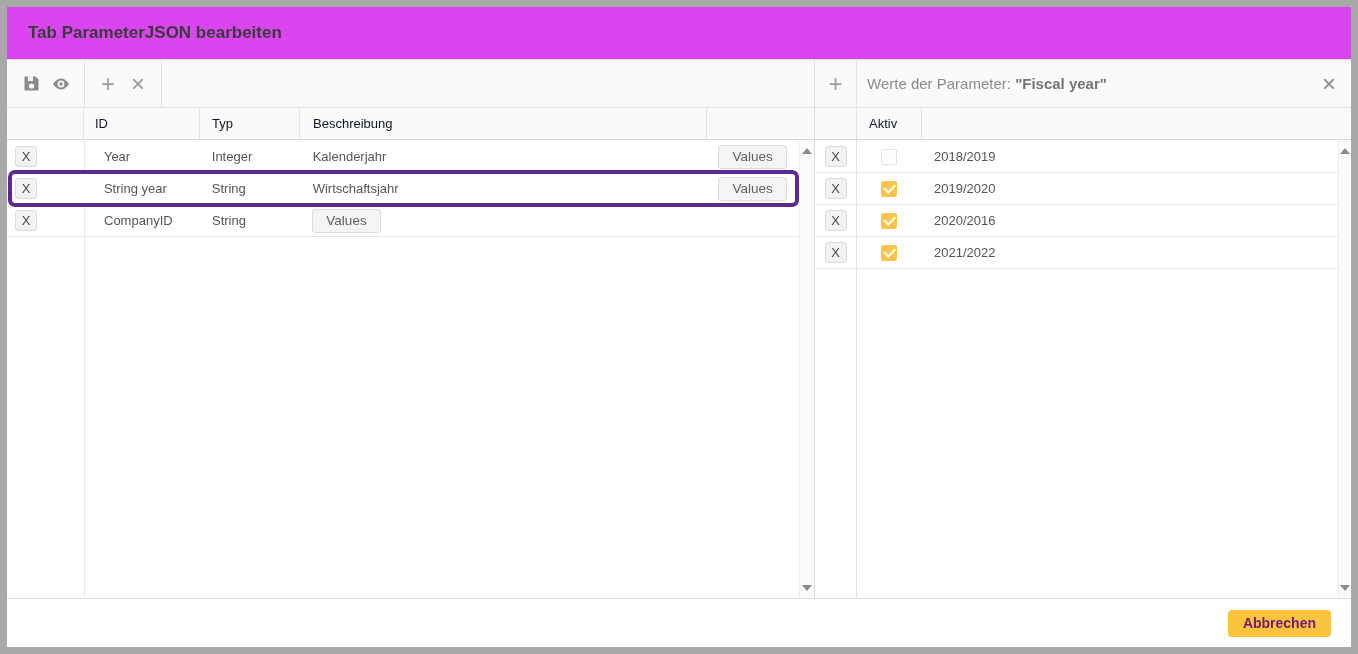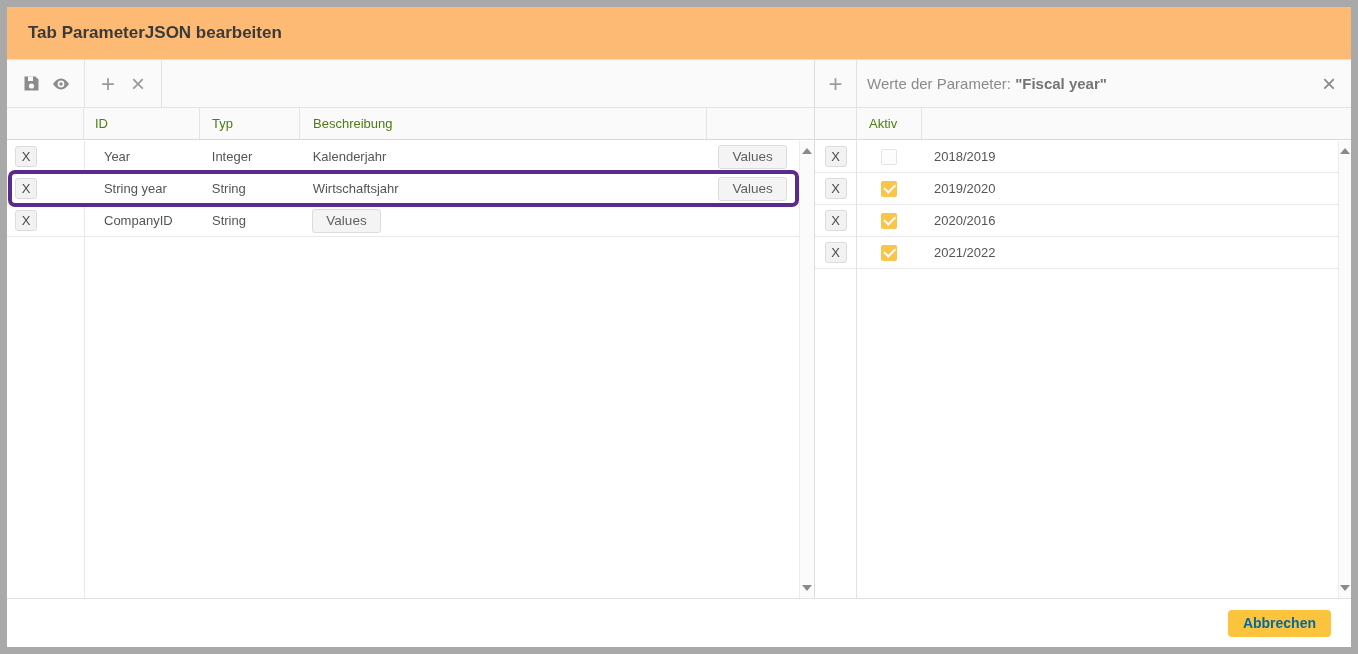--- a/index.html
+++ b/index.html
@@ -6,21 +6,21 @@
   html,body { background:#888; }
   body { font-family:"Liberation Sans","DejaVu Sans",sans-serif; }
 
   .window {
     position:relative; width:1358px; height:654px;
     border:7px solid #a9a9a9; background:#fff; overflow:hidden;
   }
 
   
   .titlebar {
-    height:53px; background:#fdba74; border-bottom:1px solid #e2e2e2;
+    height:53px; background:#d946ef; border-bottom:1px solid #e2e2e2;
     display:flex; align-items:center; padding-left:21px;
   }
   .titlebar .title { font-size:17px; font-weight:bold; color:#3a3a3a; }
 
   
   .main { position:absolute; top:53px; left:0; right:0; bottom:49px; display:flex; }
 
   
   .left-panel { width:808px; position:relative; border-right:1px solid #dcdcdc; }
 
@@ -32,21 +32,21 @@
     width:30px; height:34px; background:none; border:none; cursor:pointer;
     display:flex; align-items:center; justify-content:center; color:#9b9b9b;
   }
   .tbtn.glyph { font-size:24px; font-weight:300; line-height:1; }
   .tb-sep { width:1px; height:48px; background:#e2e2e2; }
   .tb-sep.s1 { margin-left:8px; margin-right:8px; }
   .tb-sep.s2 { margin-left:8px; }
 
   .ltable-header, .rtable-header {
     height:32px; background:#fafafa; border-bottom:1px solid #d9d9d9;
-    display:flex; align-items:center; color:#4d7c0f; font-size:13px;
+    display:flex; align-items:center; color:#0f172a; font-size:13px;
   }
   .lth { height:100%; display:flex; align-items:center; border-right:1px solid #e4e4e4; }
   .lth.c-x    { width:77px; }
   .lth.c-id   { width:116px; padding-left:11px; }
   .lth.c-typ  { width:100px; padding-left:12px; }
   .lth.c-desc { width:407px; padding-left:13px; }
   .lth.c-val  { width:93px;  border-right:none; }
 
   .ltbody { position:absolute; top:81px; left:0; right:15px; bottom:0; background:#fff; }
   .lvline { position:absolute; top:81px; left:77px; bottom:0; width:1px; background:#e9e9e9; z-index:1; }
@@ -118,21 +118,21 @@
   }
 
   
   .footer {
     position:absolute; left:0; right:0; bottom:0; height:49px; background:#fff;
     border-top:1px solid #e0e0e0; display:flex; align-items:center; justify-content:flex-end;
     padding-right:20px;
   }
   .cancel-btn {
     background:var(--accent,#fcc33d); border:none; border-radius:4px; cursor:pointer;
-    color:#0369a1; font-weight:bold; font-size:14px; height:27px; padding:0 15px; font-family:inherit;
+    color:#701a75; font-weight:bold; font-size:14px; height:27px; padding:0 15px; font-family:inherit;
   }
 </style>
 </head>
 <body>
 
 <div class="window">
 
   <div class="titlebar">
     <span class="title">Tab ParameterJSON bearbeiten</span>
   </div>

